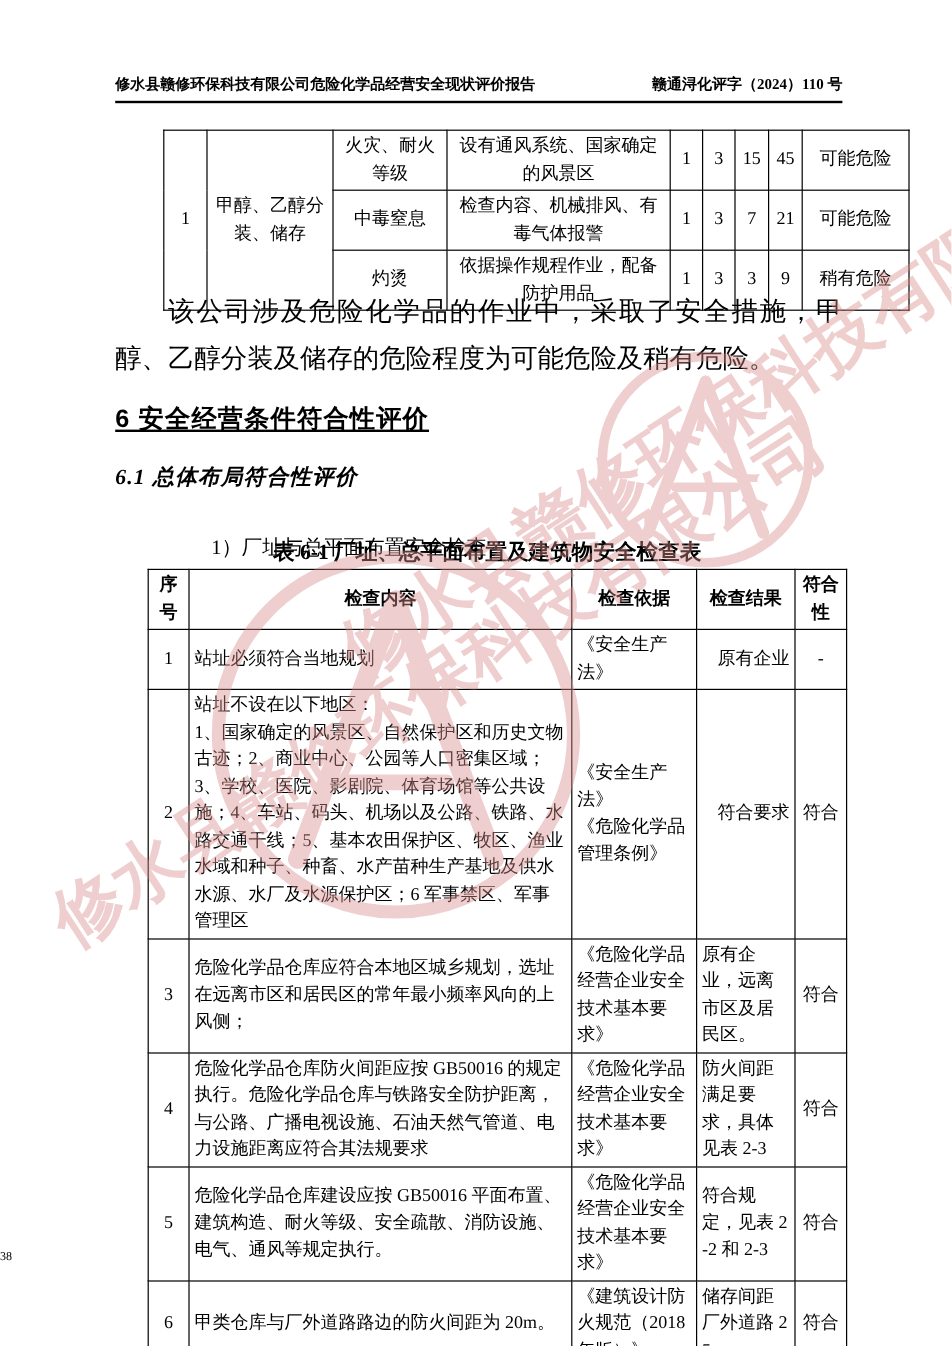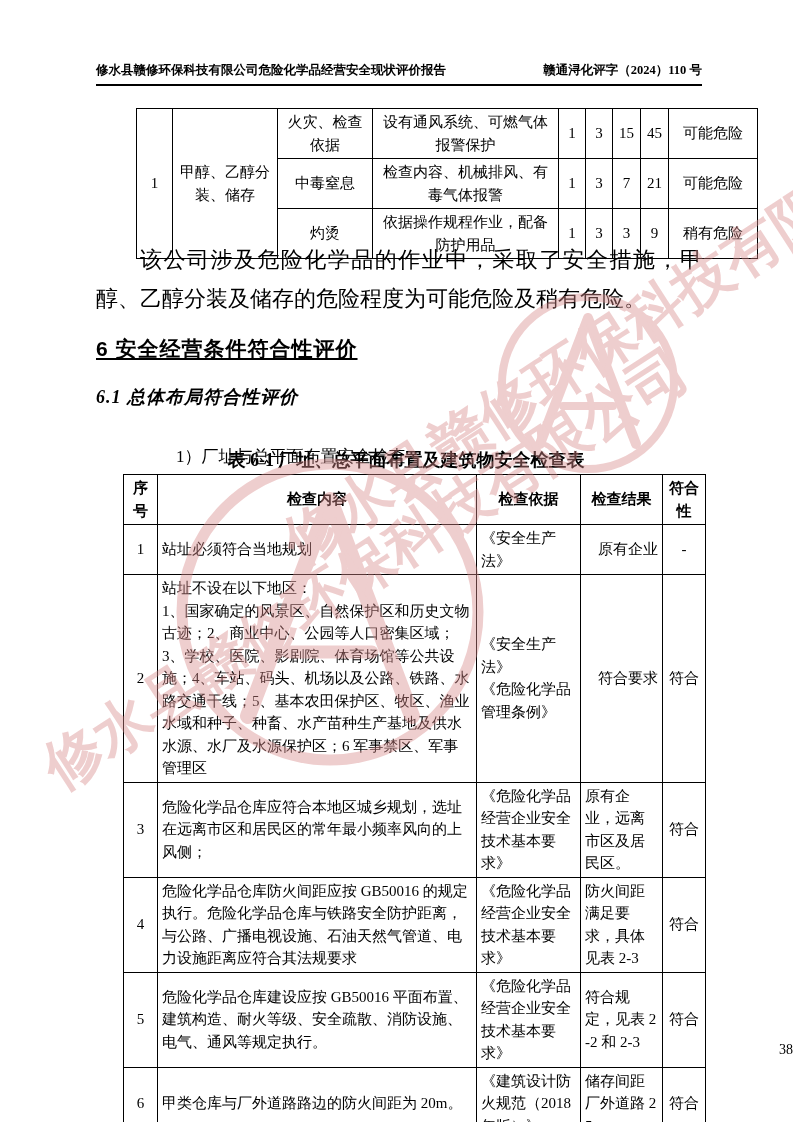--- a/index.html
+++ b/index.html
@@ -57,21 +57,21 @@
   .check-table td.seq { text-align:center; }
   .check-table td.content { text-align:left;margin-left:12px; }
   .check-table td.basis { }
   .check-table td.result { text-align:left; }
   .check-table td.result.c { text-align:right; }
   .check-table td.conform { text-align:center; }
   .pre { white-space:pre-line; }
 
   .page-number {
     position:absolute; top:1042px; left:0; width:793px;
-    text-align:right; font-size:14px;
+    text-align:left; font-size:10px;
   }
 
   
   .watermark {
     position:absolute; top:0; left:0; width:793px; height:1122px;
     pointer-events:none; z-index:10; opacity:0.42;
   }
   .watermark text {
     font-family:"Liberation Serif","DejaVu Serif",serif;
     font-weight:bold;
@@ -96,22 +96,22 @@
       <col style="width:27px">
         <col style="width:27px">
         <col style="width:28px">
         <col style="width:28px">
         <col style="width:89px">
     </colgroup>
     <tbody>
         <tr>
       <td rowspan="3">1</td>
       <td rowspan="3">甲醇、乙醇分装、储存</td>
-      <td>火灾、检查依据</td>
-      <td class="measure">设有通风系统、可燃气体报警保护</td>
+      <td>火灾、耐火等级</td>
+      <td class="measure">设有通风系统、国家确定的风景区</td>
       <td>1</td>
       <td>3</td>
       <td>15</td>
       <td>45</td>
       <td>可能危险</td>
     </tr>
     <tr>
       <td>中毒窒息</td>
       <td class="measure">检查内容、机械排风、有毒气体报警</td>
       <td>1</td>

